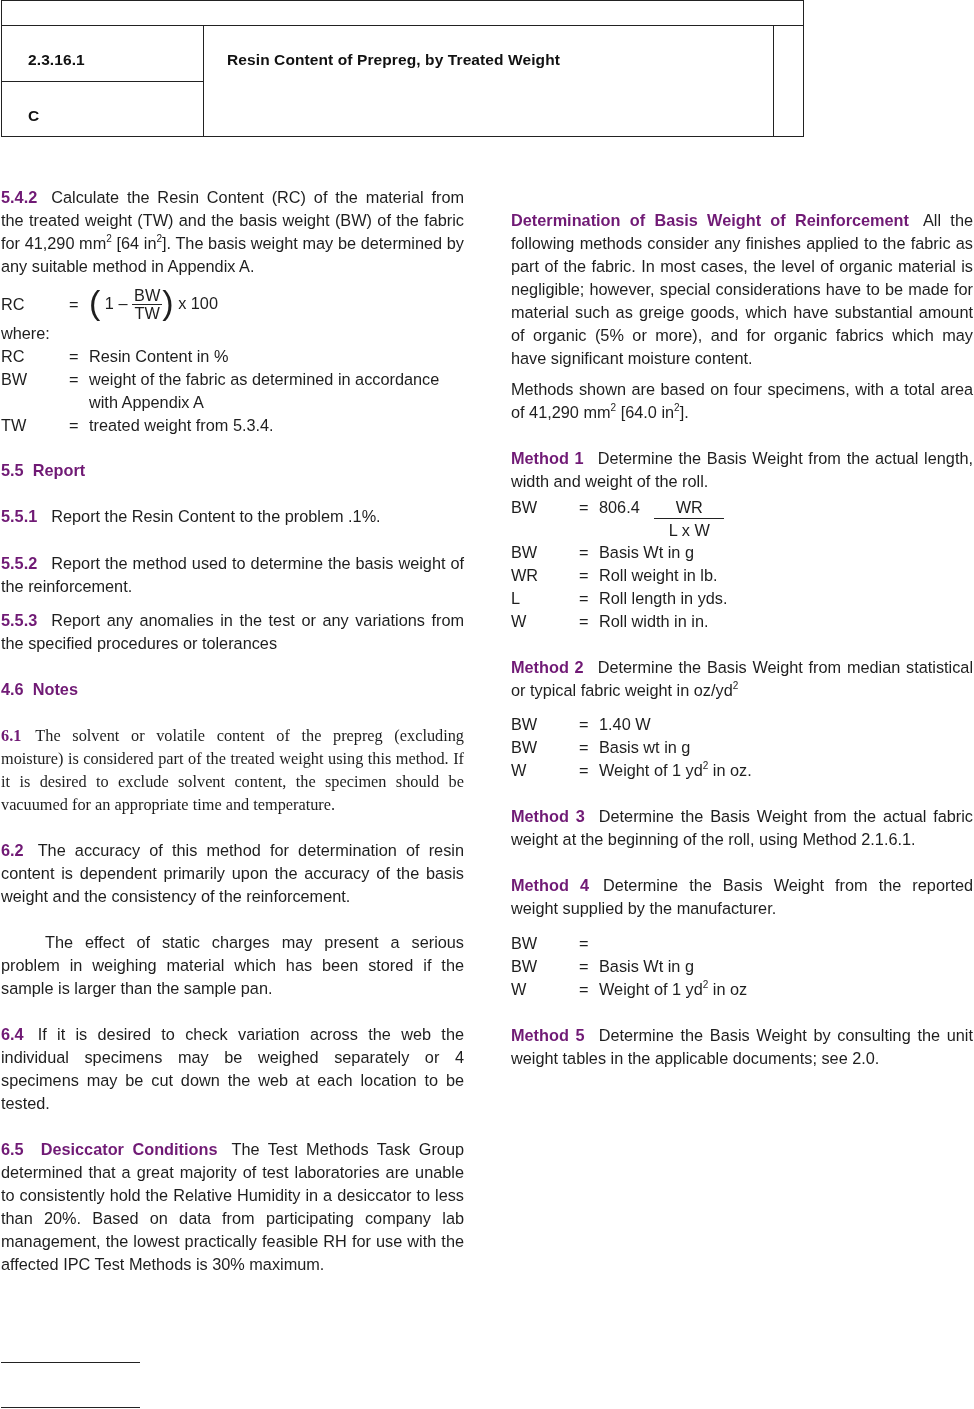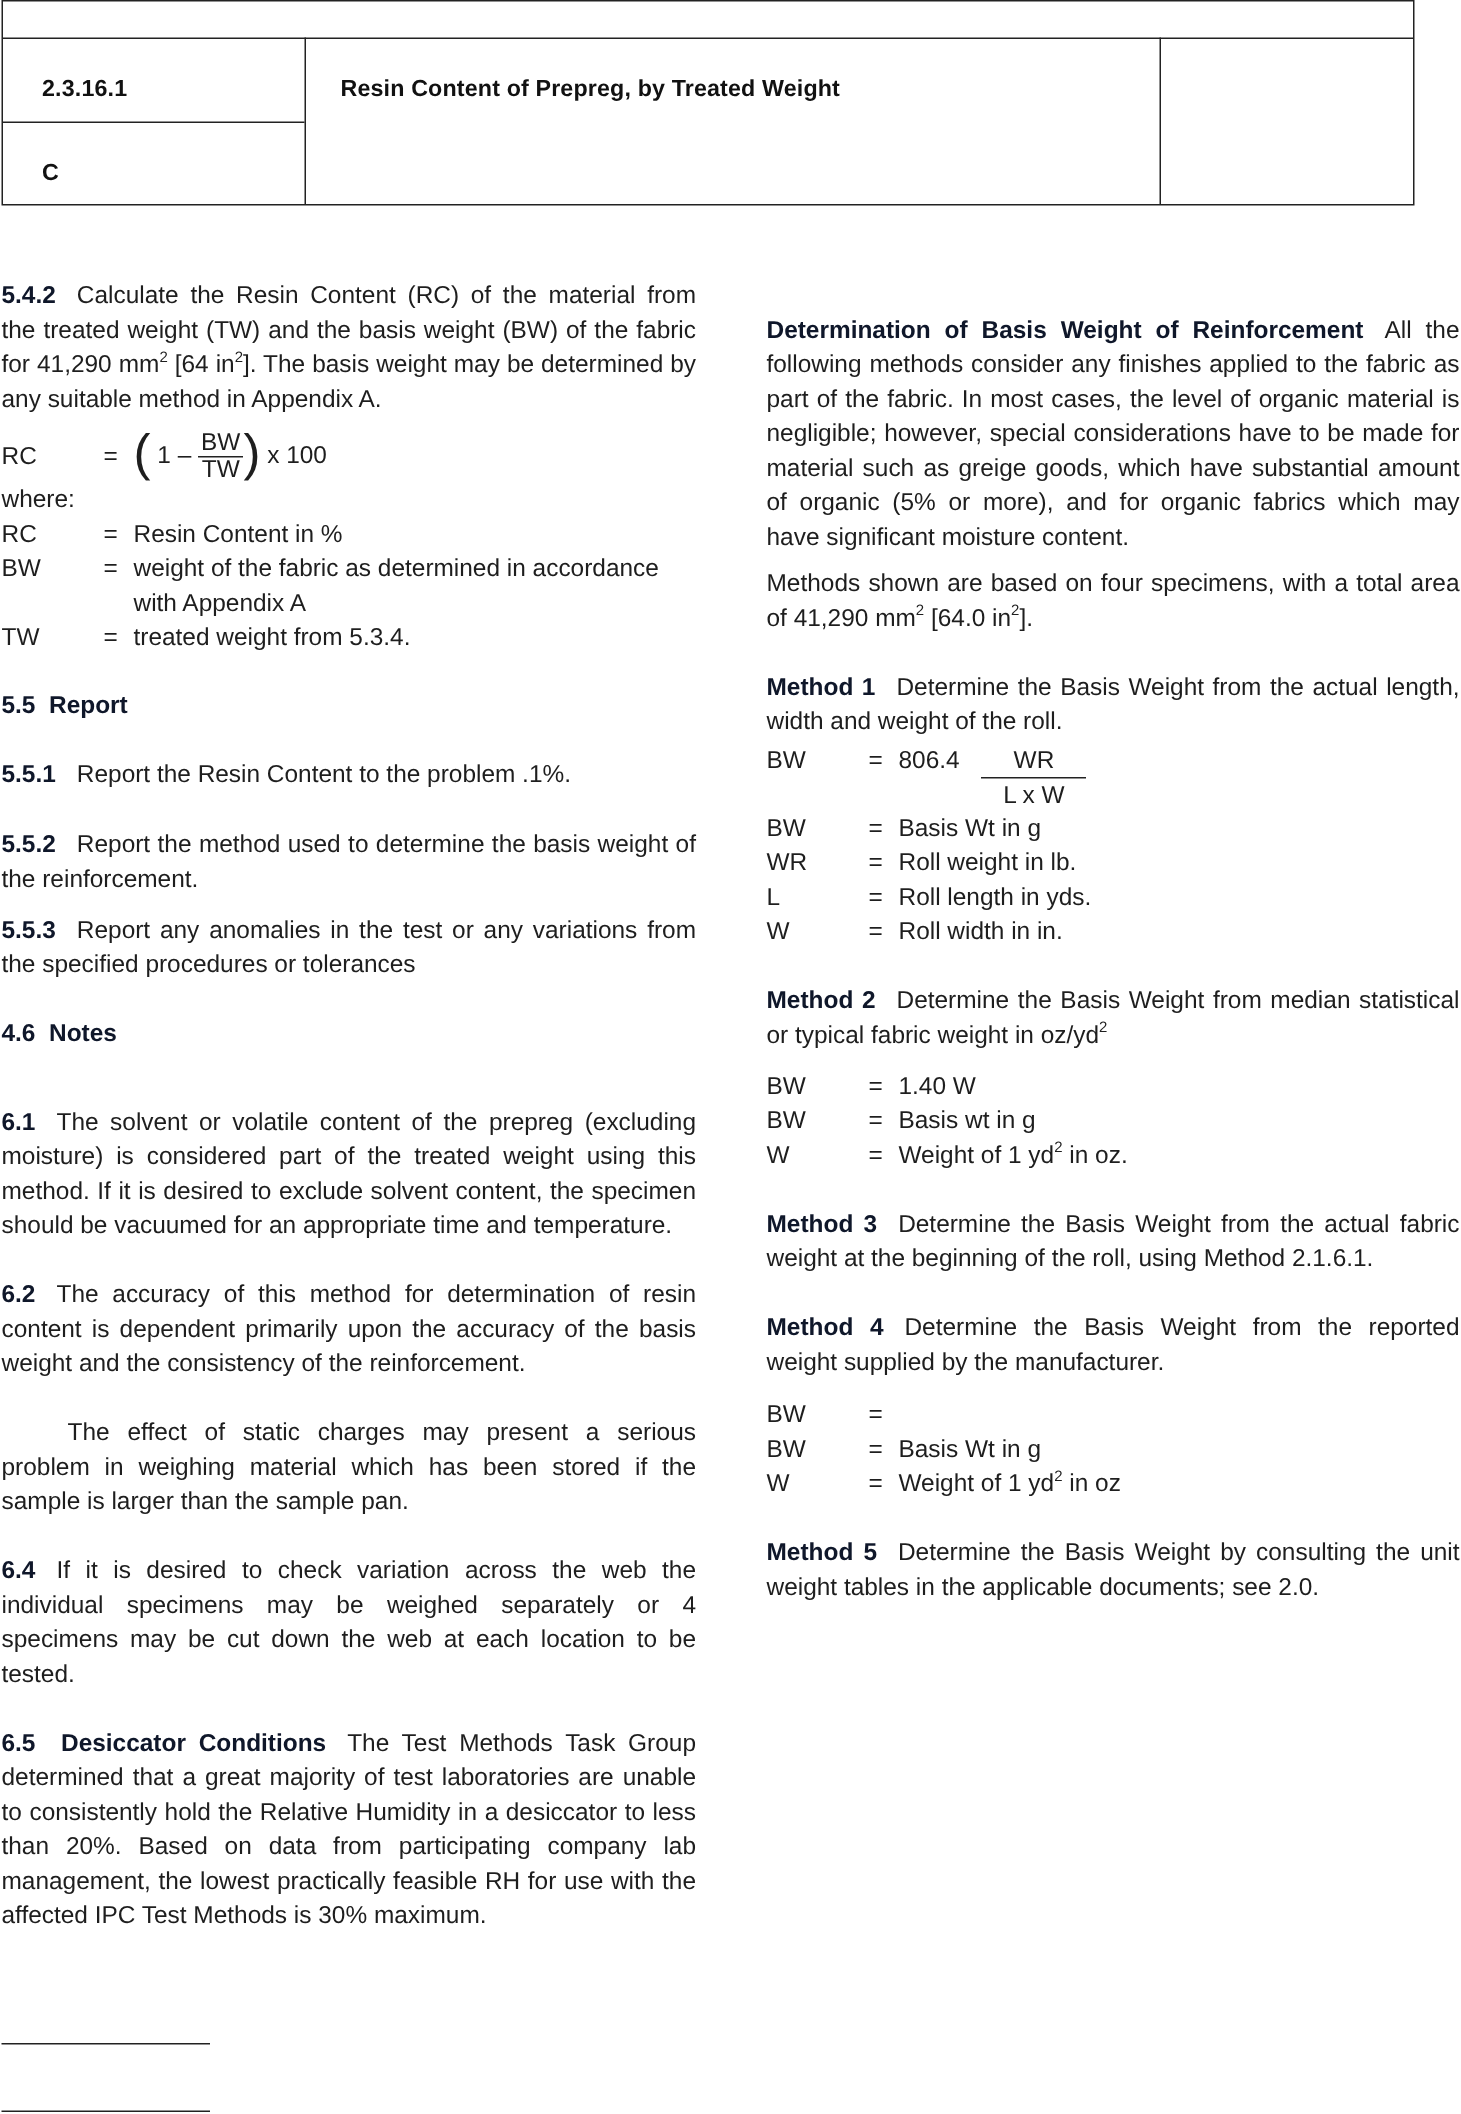--- a/index.html
+++ b/index.html
@@ -1,33 +1,33 @@
 <!DOCTYPE html>
 <html><head>
 <meta charset="utf-8">
 <style>
   html, body { margin: 0; padding: 0; background: #ffffff; }
   body {
     width: 974px; height: 1409px; position: relative; overflow: hidden;
     font-family: "Liberation Sans", sans-serif; color: #1e1e1e;
   }
   
-  .hdr { position: absolute; left: 1px; top: 0; width: 942px; height: 137px; border: 1.5px solid #222; box-sizing: border-box; }
+  .hdr { position: absolute; left: 1px; top: 0; width: 803px; height: 137px; border: 1.5px solid #222; box-sizing: border-box; }
   .hdr .toprow { position: absolute; left: 0; top: 0; right: 0; height: 24px; border-bottom: 1.5px solid #222; }
   .hdr .c1 { position: absolute; left: 0; top: 24px; width: 201px; bottom: 0; border-right: 1.5px solid #222; }
   .hdr .c1a { position: absolute; left: 0; top: 0; right: 0; height: 56px; border-bottom: 1.5px solid #222; }
   .hdr .c2 { position: absolute; left: 201px; top: 24px; width: 570px; bottom: 0; border-right: 1.5px solid #222; }
   .hdr .c3 { position: absolute; left: 771px; top: 24px; right: 0; bottom: 0; }
   .hdr .cell-text { position: absolute; font-weight: bold; font-size: 15.5px; color: #111; letter-spacing: 0.1px; }
 
   .col { position: absolute; top: 186px; font-size: 16.3px; line-height: 23px; }
   .col.left { left: 1px; width: 463px; }
   .col.right { left: 511px; width: 462px; }
   p { margin: 0; text-align: justify; }
-  .b { font-weight: bold; color: #0f172a; }
+  .b { font-weight: bold; color: #701a75; }
   .gap { display: inline-block; width: 14px; }
   sup { font-size: 10px; line-height: 0; position: relative; top: -1px; }
 
   .eqrow { display: flex; line-height: 23px; }
   .eqrow .lhs { width: 58px; flex: none; }
   .eqrow .eq { width: 30px; flex: none; text-align: left; padding-left: 10px; box-sizing: border-box; }
   .eqrow .rhs { flex: 1; }
 
   .frac { display: inline-block; vertical-align: middle; text-align: center; }
   .frac .num { display: block; border-bottom: 1.2px solid #222; padding: 0 2px; line-height: 17px; }
@@ -107,21 +107,21 @@
   </p>
 
   <p style="margin-top:11px;">
     <span class="b">5.5.3</span><span class="gap"></span><span>Report any anomalies in the test or any variations from the specified procedures or tolerances</span>
   </p>
 
   <p style="margin-top:23px;">
     <span class="b">4.6</span>&nbsp;&nbsp;<span class="b">Notes</span>
   </p>
 
-  <p style="margin-top:36px;">
+  <p style="margin-top:23px;font-family:Liberation Serif, serif;">
     <span class="b">6.1</span><span class="gap"></span><span>The solvent or volatile content of the prepreg (excluding moisture) is considered part of the treated weight using this method. If it is desired to exclude solvent content, the specimen should be vacuumed for an appropriate time and temperature.</span>
   </p>
 
   <p style="margin-top:23px;">
     <span class="b">6.2</span><span class="gap"></span><span>The accuracy of this method for determination of resin content is dependent primarily upon the accuracy of the basis weight and the consistency of the reinforcement.</span>
   </p>
 
   <p style="margin-top:23px; text-indent:44px;">
     <span>The effect of static charges may present a serious problem in weighing material which has been stored if the sample is larger than the sample pan.</span>
   </p>

